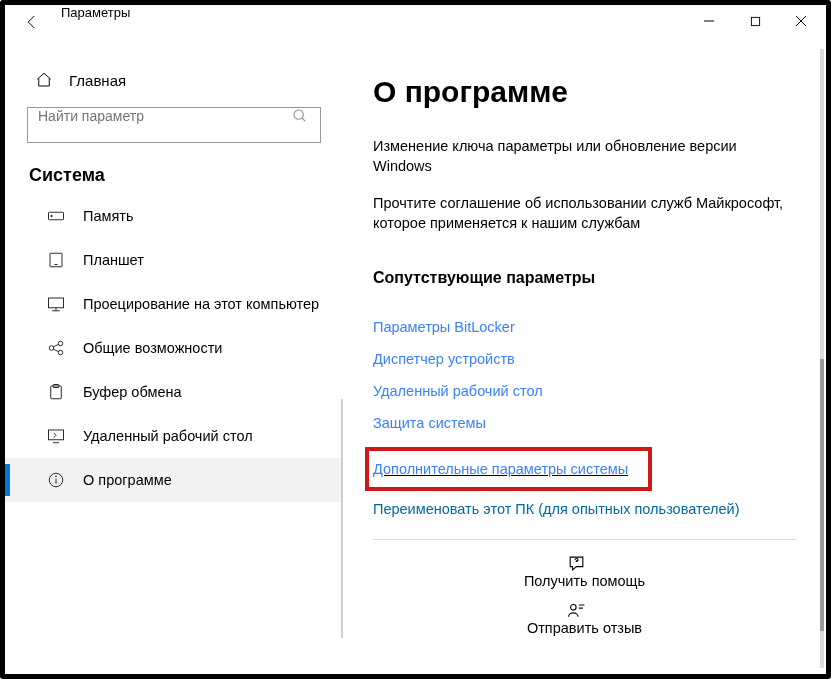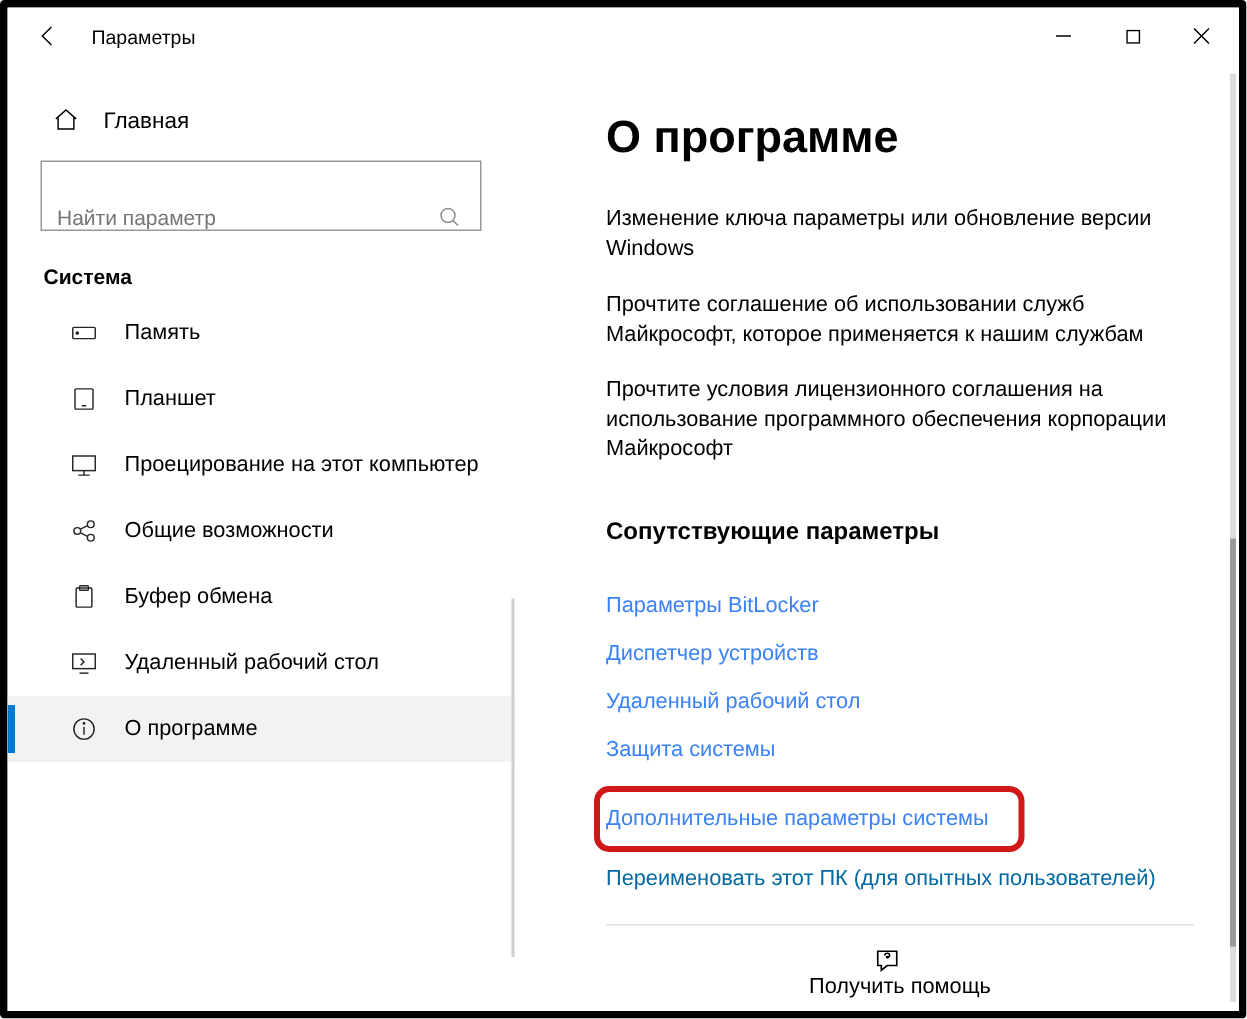--- a/index.html
+++ b/index.html
@@ -1,52 +1,52 @@
 <!DOCTYPE html>
 <html><head>
 <meta charset="utf-8">
 <style>
   * { box-sizing: border-box; margin: 0; padding: 0; font-family: "Segoe UI", Arial, sans-serif; }
   body { background: #fff; }
   .frame { width: 831px; height: 679px; border: 5px solid #000; border-radius: 3px; position: relative; overflow: hidden; }
   .window { width: 100%; height: 100%; background: #fff; display: flex; flex-direction: column; }
 
   
-  .titlebar { height: 38px; display: flex; align-items: center; padding: 0 2px 0 10px; }
+  .titlebar { height: 38px; display: flex; align-items: flex-start; padding: 0 2px 0 10px; }
   .titlebar .back { width: 34px; height: 34px; display: flex; align-items: center; justify-content: center; cursor: pointer; }
   .titlebar .title { margin-left: 12px; font-size: 13px; }
   .titlebar .spacer { flex: 1; }
   .winctrl { width: 46px; height: 32px; display: flex; align-items: center; justify-content: center; cursor: pointer; }
   .winctrl svg { stroke: #000; }
 
   
-  .body { flex: 1; display: flex; overflow: hidden; gap: 31px; }
+  .body { flex: 1; display: flex; overflow: hidden; }
 
   
   .sidebar { width: 338px; padding: 20px 0 0 0; position: relative; }
   .home { display: flex; align-items: center; padding: 8px 0 8px 30px; cursor: pointer; font-size: 15px; }
   .home .ic { width: 20px; margin-right: 14px; display:flex; align-items:center; }
-  .search { margin: 10px 22px 2px 22px; height: 47px; border: 1px solid #999; display: flex; align-items: flex-end; padding: 0 10px; }
+  .search { margin: 10px 22px 2px 22px; height: 36px; border: 1px solid #999; display: flex; align-items: flex-start; padding: 0 10px; }
   .search input { flex: 1; border: none; outline: none; font-size: 14px; background: transparent; }
   .search .sico { width: 18px; opacity: 0.6; }
-  .group { font-size: 14px; font-weight: 600; padding: 20px 0 8px 24px; }
+  .group { font-size: 18px; font-weight: 600; padding: 20px 0 8px 24px; }
   .navitem { display: flex; align-items: center; height: 44px; padding-left: 42px; cursor: pointer; font-size: 14.5px; position: relative; }
   .navitem .ic { width: 20px; margin-right: 16px; opacity: 0.85; display:flex; align-items:center;}
   .navitem.active::before { content: ""; position: absolute; left: 0; top: 6px; bottom: 6px; width: 5px; background: #0078d4; }
   .navitem.active { background: #f2f2f2; }
   .sidebar::after { content: ""; position: absolute; right: 0; top: 356px; bottom: 36px; width: 2px; background: #cfcfcf; }
 
   
   .main { flex: 1; padding: 32px 30px 10px 30px; overflow: hidden; position: relative; }
   .main h1 { font-size: 30px; font-weight: 600; margin-bottom: 28px; }
   .para { font-size: 14.5px; margin-bottom: 18px; line-height: 1.35; max-width: 430px; }
   .sub { font-size: 16px; font-weight: 600; margin-top: 36px; margin-bottom: 32px; }
   .link { font-size: 14.5px; color: #3b82f6; margin-bottom: 16px; display: block; cursor: pointer; }
   .link.plain { color: #0369a1; }
-  .highlight { display: inline-block; border: 4px solid #d01818; border-radius: 10px; padding: 10px 20px 10px 4px; margin-left: -8px; margin-bottom: 10px; }
+  .highlight { display: inline-block; border: 4px solid #d01818; border-radius: 0; padding: 10px 20px 10px 4px; margin-left: -8px; margin-bottom: 10px; text-decoration: underline; }
   .highlight .link { margin: 0; }
   .helpline { display: flex; align-items: center; font-size: 14.5px; margin-top: 12px; flex-direction: column; }
   .helpline .ic { width: 24px; margin-right: 12px; display:flex; align-items:center; }
   .main-scrollbar { position: absolute; right: 2px; top: 6px; bottom: 6px; width: 4px; background: #dcdcdc; }
   .main-scrollbar .thumb { position: absolute; left: 0; right: 0; top: 50%; height: 44%; background: #9a9a9a; }
   hr.sep { border: none; border-top: 1px solid #ddd; margin: 22px 0 14px 0; }
 
   svg { display:block; }
 </style>
 </head>
@@ -180,21 +180,20 @@
         </span>
         <span>О программе</span>
       </div>
     </div>
 
     <div class="main">
       <h1>О программе</h1>
 
       <p class="para">Изменение ключа параметры или обновление версии Windows</p>
       <p class="para">Прочтите соглашение об использовании служб Майкрософт, которое применяется к нашим службам</p>
-      <p class="para">Прочтите условия лицензионного соглашения на использование программного обеспечения корпорации Майкрософт</p>
 
       <div class="sub">Сопутствующие параметры</div>
 
       <span class="link">Параметры BitLocker</span>
       <span class="link">Диспетчер устройств</span>
       <span class="link">Удаленный рабочий стол</span>
       <span class="link">Защита системы</span>
 
       <div class="highlight">
         <span class="link">Дополнительные параметры системы</span>

